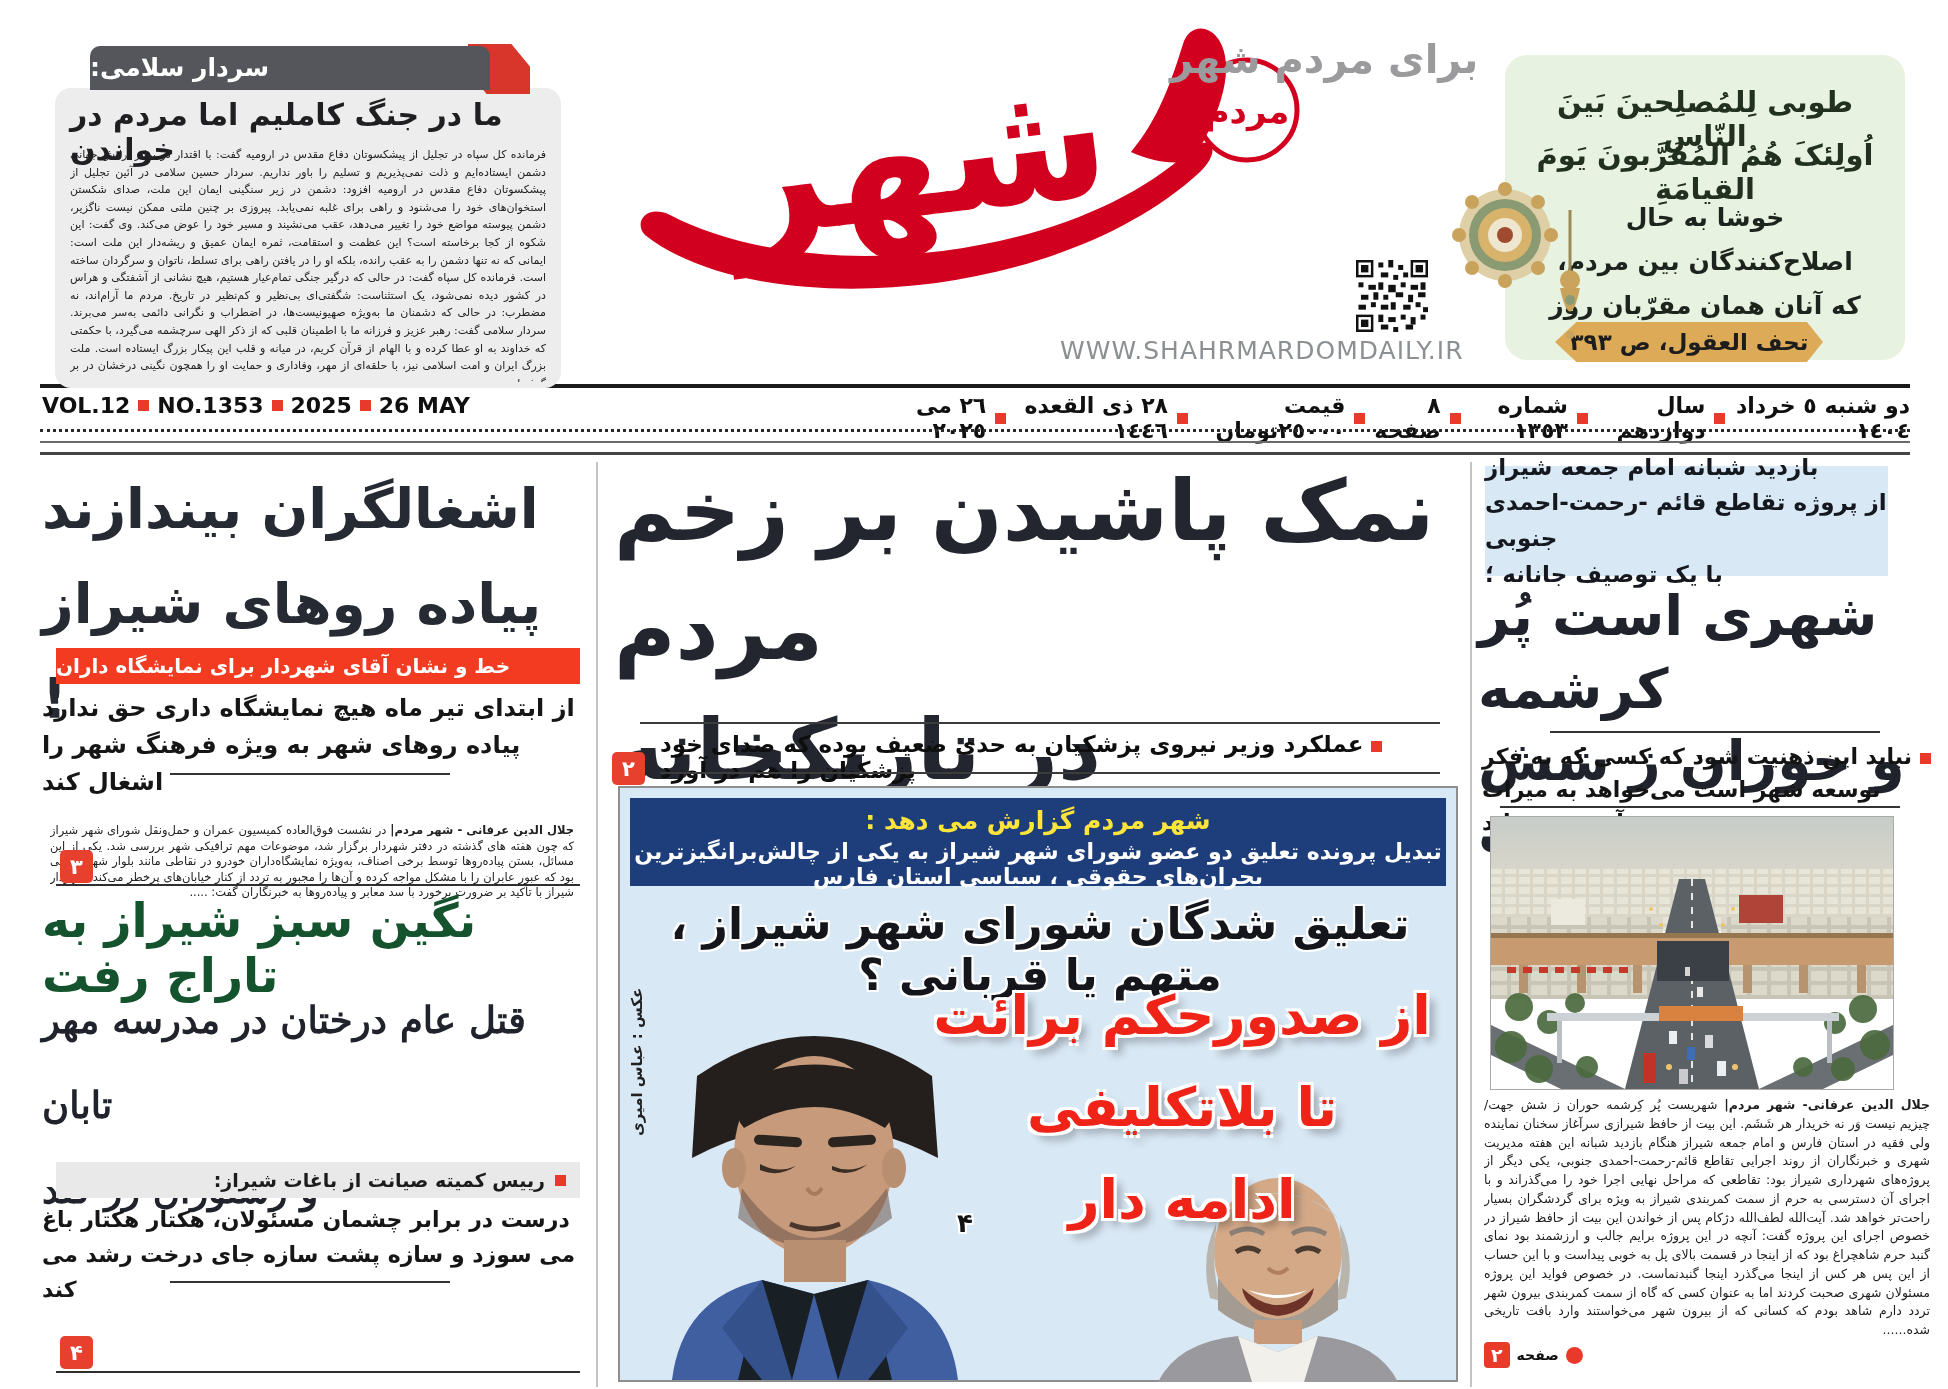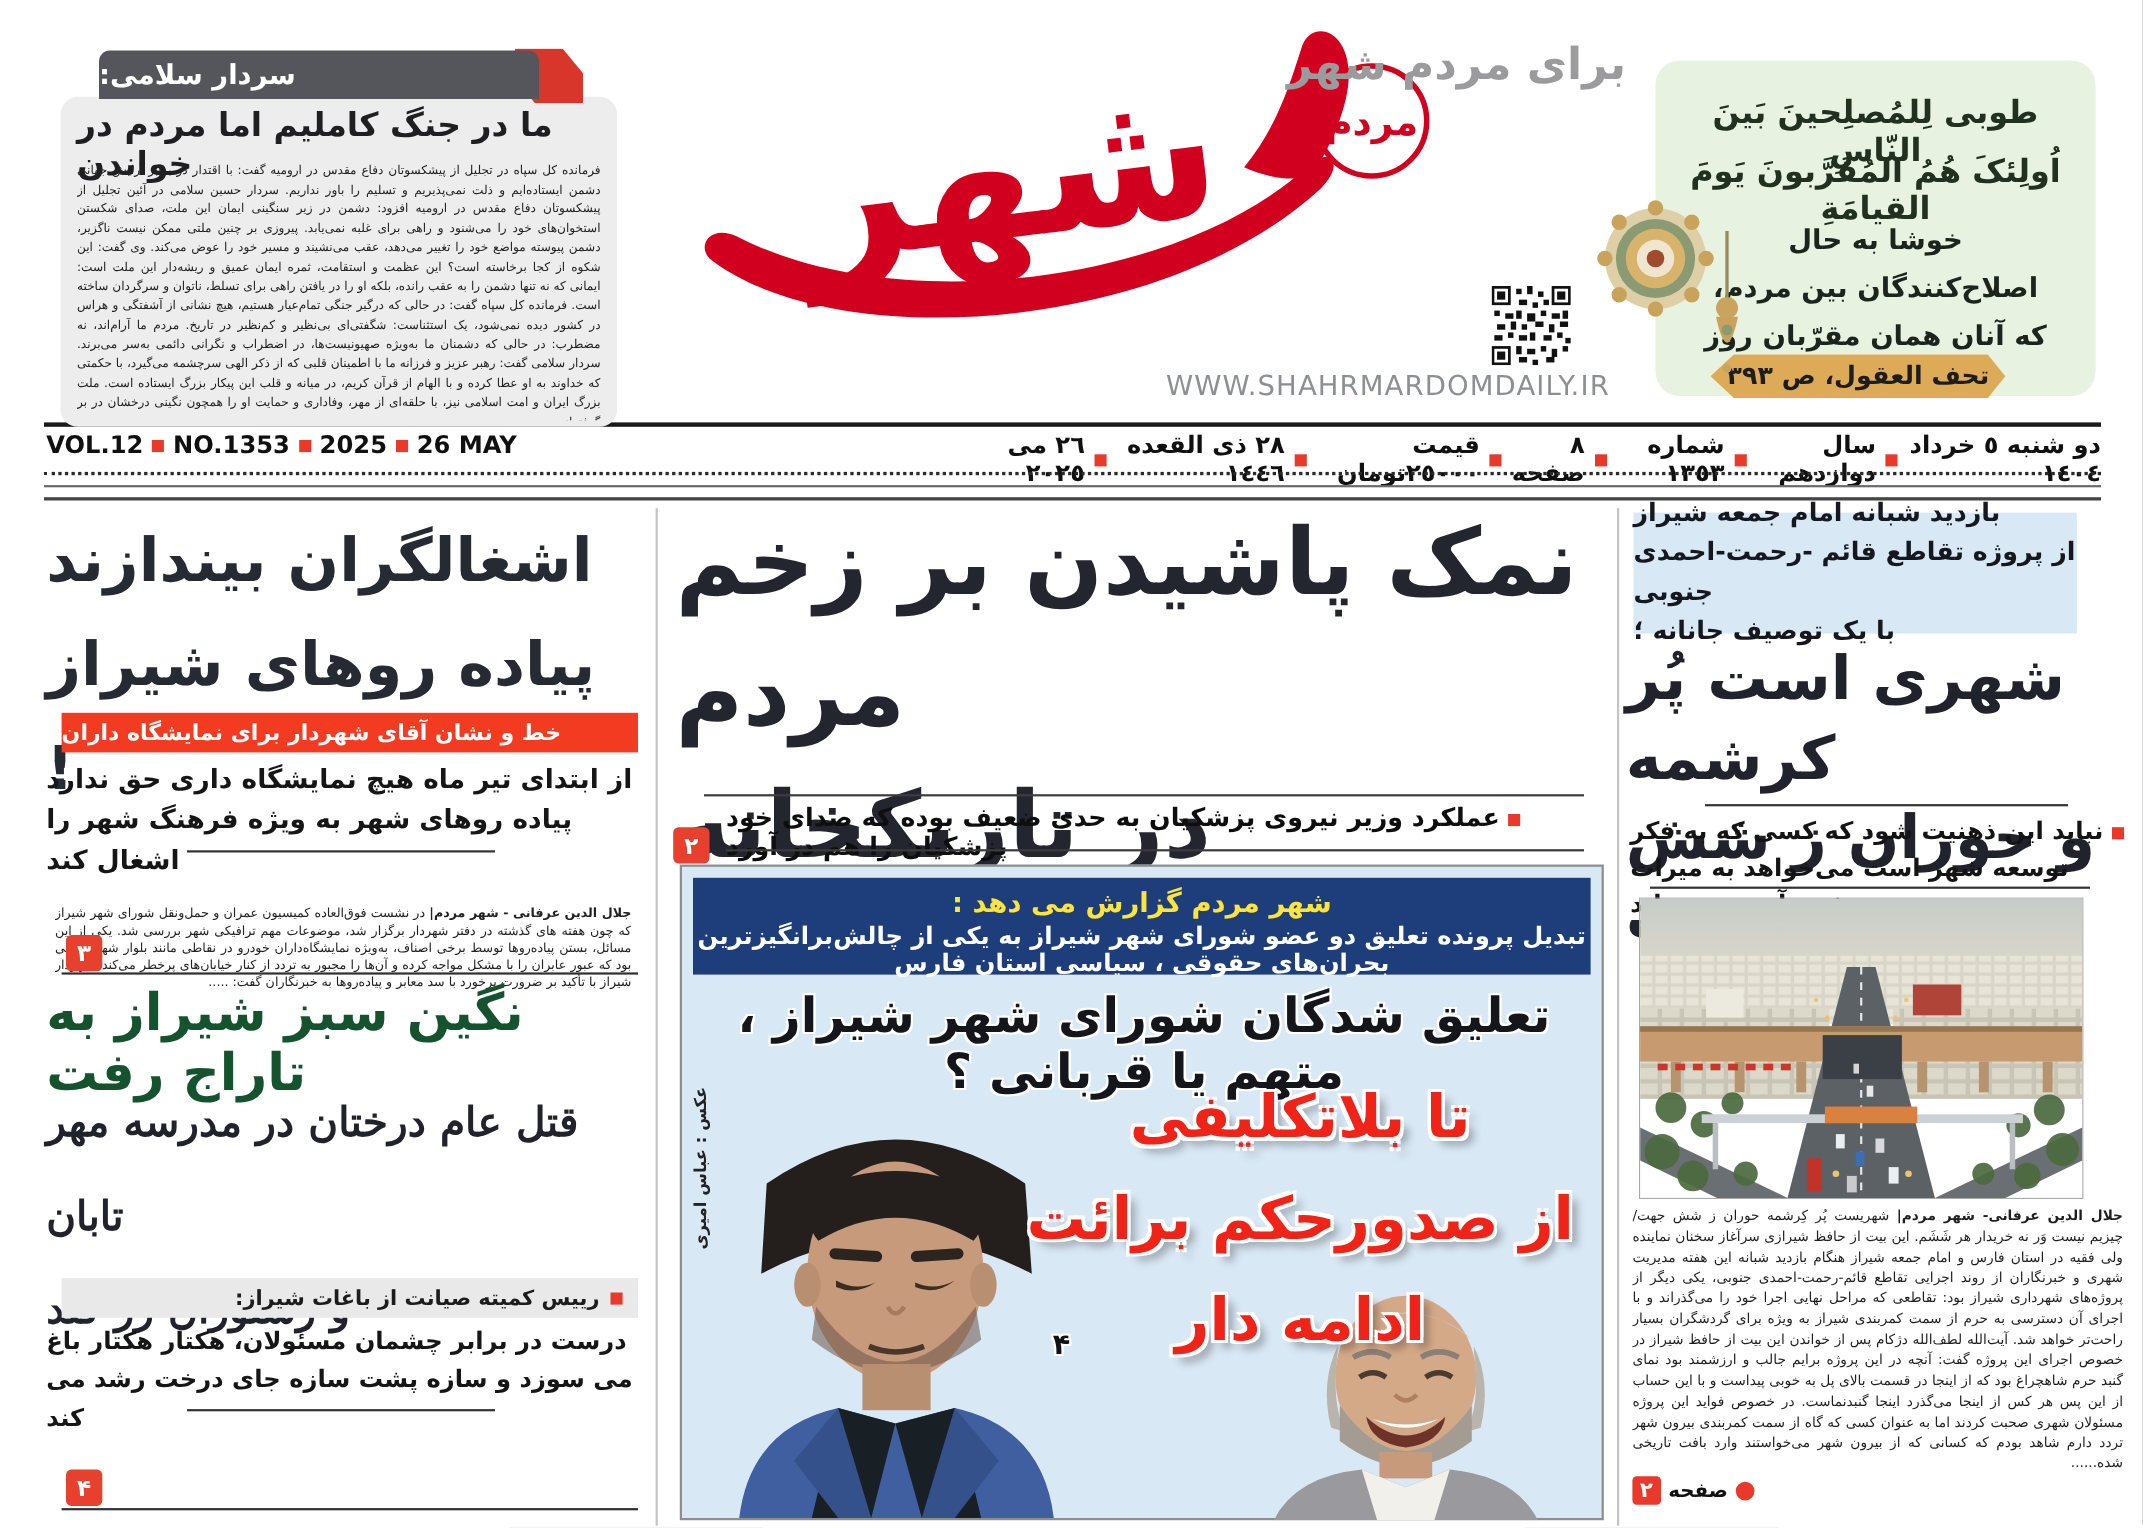--- a/index.html
+++ b/index.html
@@ -95,21 +95,21 @@
      font-weight:bold;line-height:1.55;color:#15181e;display:flex;flex-direction:column;justify-content:center;}
   #rh{left:1478px;top:580px;width:456px;font-size:55px;line-height:1.32;color:#20232b;}
   #rdiv1{left:1550px;top:731px;width:330px;}
   #rdeck{left:1482px;top:740px;width:452px;font-size:22px;font-weight:bold;line-height:1.5;color:#141414;}
   #rdiv2{left:1500px;top:806px;width:400px;}
   #cityPhoto{left:1490px;top:816px;width:402px;height:272px;border:1px solid #aaa;}
   #rbody{left:1484px;top:1096px;width:446px;height:252px;overflow:hidden;font-size:12.5px;
      line-height:1.5;color:#1e1e1e;}
   #pageLink{left:1484px;top:1342px;display:flex;align-items:center;gap:7px;}
   #pageLink .dot{width:17px;height:17px;border-radius:50%;background:#e8392a;}
-  #pageLink .lbl{font-size:18px;font-weight:bold;color:#111;}
+  #pageLink .lbl{font-size:14px;font-weight:bold;color:#111;}
   #pageLink .nbx{background:#e8392a;color:#fff;font-size:19px;font-weight:bold;
      padding:2px 7px;border-radius:4px;}
   .lead{font-weight:bold;}
 </style>
 </head>
 <body>
 
 <div class="page">
 
   <div class="abs" id="tabRibbon"></div>
@@ -319,22 +319,22 @@
       <path d="M170 108 Q180 118 190 108" fill="none" stroke="#b07f60" stroke-width="4"></path>
       <path d="M120 118 Q180 200 240 118 L240 150 Q180 196 120 150 Z" fill="#a49c92"></path>
       <path d="M144 128 Q180 162 216 128 Q212 152 180 156 Q148 152 144 128 Z" fill="#6e3328"></path>
       <path d="M150 130 Q180 146 210 130 Q180 140 150 130 Z" fill="#fff"></path>
       <rect x="156" y="160" width="48" height="24" fill="#c69a7b"></rect>
       <path d="M60 222 Q80 182 140 176 L180 192 L220 176 Q280 182 300 222 Z" fill="#9a9a9e"></path>
       <path d="M140 176 L180 192 L220 176 L206 222 L154 222 Z" fill="#f2f0ea"></path>
     </svg>
 
     <div id="redDisp">
+      <div>از صدورحکم برائت</div>
       <div>تا بلاتکلیفی</div>
-      <div>از صدورحکم برائت</div>
       <div>ادامه دار</div>
     </div>
     <div id="photoCred">عکس : عباس امیری</div>
     <div id="marker4">۴</div>
   </div>
 
   <div class="abs ctr" id="rkbox">
     <div>بازدید شبانه امام جمعه شیراز</div>
     <div>از پروژه تقاطع قائم -رحمت-احمدی جنوبی</div>
     <div>با یک توصیف جانانه ؛</div>

